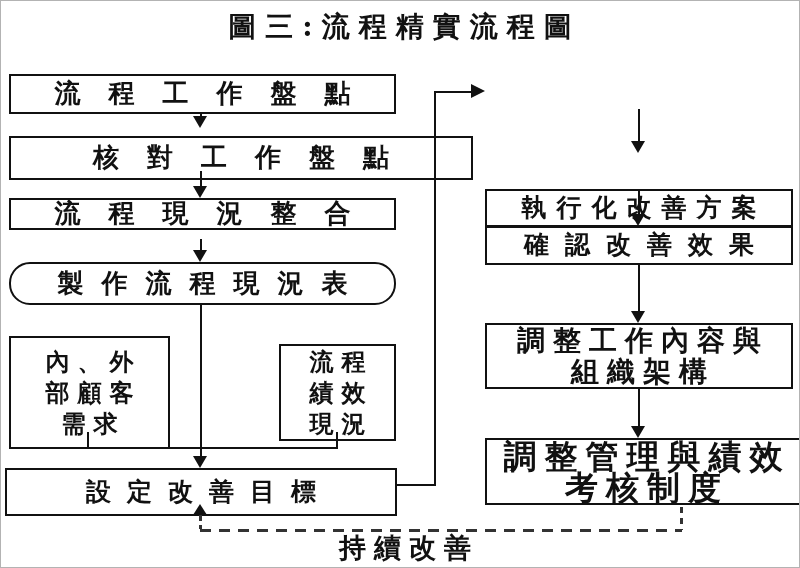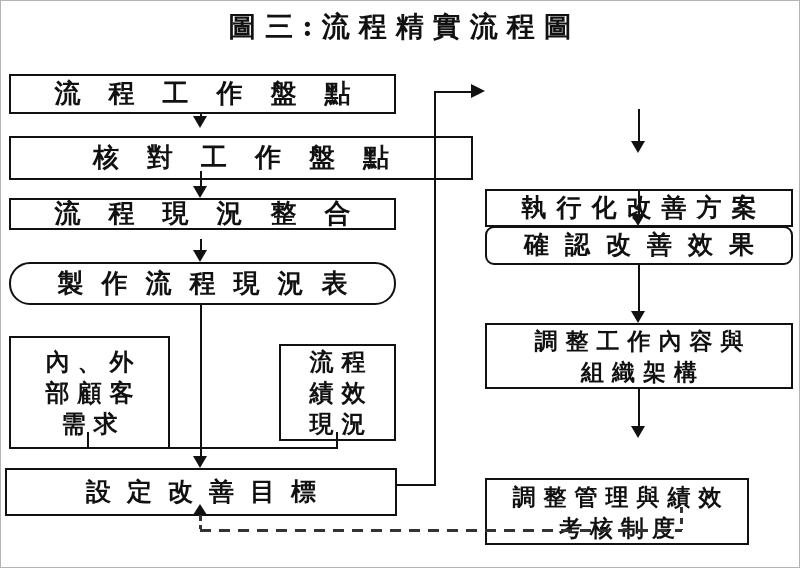--- a/index.html
+++ b/index.html
@@ -20,23 +20,23 @@
   .box span, .box div { display:block;text-align:center; }
   .b1 { left:8px;  top:73px;  width:387px; height:40px; letter-spacing:28px; text-indent:28px; }
   .b2 { left:8px;  top:135px; width:464px; height:44px; letter-spacing:28px; text-indent:28px; }
   .b3 { left:8px;  top:197px; width:387px; height:32px; letter-spacing:28px; text-indent:28px; }
   .b4 { left:8px;  top:261px; width:387px; height:43px; letter-spacing:18px; text-indent:18px;border-radius:21px; }
   .sa { left:8px;  top:335px; width:161px; height:113px; font-size:24px; letter-spacing:8px; text-indent:8px; line-height:31px; }
   .sb { left:278px;top:335px; width:117px; height:97px; font-size:24px; letter-spacing:8px; text-indent:8px; line-height:31px;margin-top:8px; }
   .b6 { left:4px;  top:467px; width:392px; height:48px; font-size:25px; letter-spacing:16px; text-indent:16px; }
   .r1 { left:484px; top:73px;  width:308px; height:36px; font-size:25px; letter-spacing:18px; text-indent:18px; }
   .r2 { left:484px; top:152px; width:308px; height:38px; font-size:25px; letter-spacing:10px; text-indent:10px;margin-top:36px; }
-  .r3 { left:484px; top:225px; width:308px; height:39px; font-size:25px; letter-spacing:16px; text-indent:16px;border-radius:9px; }
-  .r4 { left:484px; top:322px; width:308px; height:66px; font-size:23px; letter-spacing:8px;  text-indent:8px; line-height:31px; }
-  .r5 { left:484px; top:437px; width:264px; height:67px; font-size:23px; letter-spacing:8px;  text-indent:8px; line-height:31px;margin-top:40px; }
+  .r3 { left:484px; top:225px; width:308px; height:39px; font-size:25px; letter-spacing:16px; text-indent:16px; }
+  .r4 { left:484px; top:322px; width:308px; height:66px; font-size:28px; letter-spacing:8px;  text-indent:8px; line-height:31px; }
+  .r5 { left:484px; top:437px; width:316px; height:67px; font-size:33px; letter-spacing:8px;  text-indent:8px; line-height:31px; }
 
   .lv { position:absolute; width:2px;  background:#111; }
   .lh { position:absolute; height:2px; background:#111; }
   .ad { position:absolute; width:0; height:0;
         border-left:7px solid transparent; border-right:7px solid transparent;
         border-top:12px solid #111; }
   .au { position:absolute; width:0; height:0;
         border-left:7px solid transparent; border-right:7px solid transparent;
         border-bottom:11px solid #111; }
   .ar { position:absolute; width:0; height:0;
@@ -141,13 +141,14 @@
 
   <div class="lh cnh1"></div>
   <div class="lv cnv"></div>
   <div class="lh cnh2"></div>
   <div class="ar cnar"></div>
 
   <div class="fbvr"></div>
   <div class="fbh"></div>
   <div class="fbvl"></div>
   <div class="au fbar"></div>
+  <div class="fblabel">持續改善</div>
 </div>
 
 </body></html>

